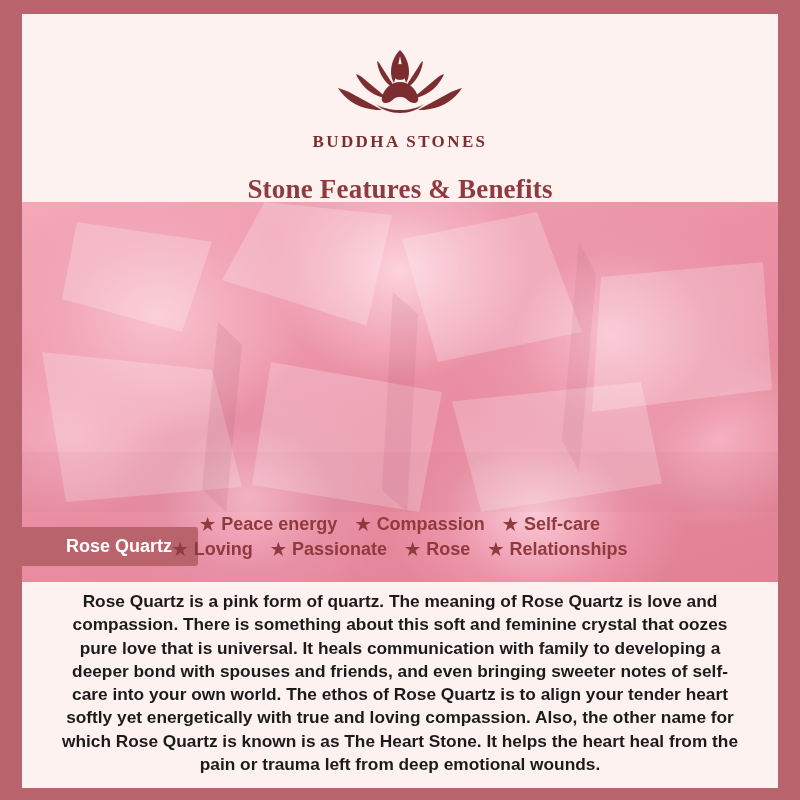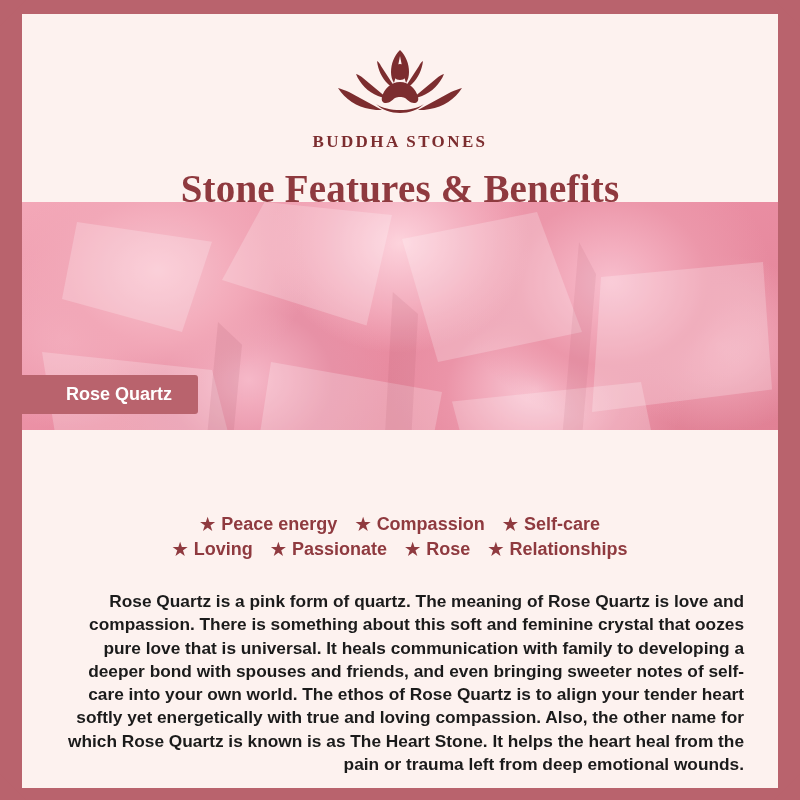--- a/index.html
+++ b/index.html
@@ -35,29 +35,29 @@
     display: flex; flex-direction: column; align-items: center;
   }
   .logo-mark { margin-top: 22px; }
   .brand-name {
     margin-top: 6px;
     font-size: 17px; letter-spacing: 2.4px;
     color: #7c2d2f; font-weight: bold;
     font-family: "Liberation Serif", serif;
   }
   .title {
-    margin-top: 14px;
-    font-size: 39px; font-weight: bold; color: #8f3a3f;
+    margin-top: 22px;
+    font-size: 27px; font-weight: bold; color: #8f3a3f;
     font-family: "Liberation Serif", serif;
     letter-spacing: 0.2px;
   }
 
   
   .photo-wrap {
-    position: absolute; top: 188px; left: 0; right: 0; height: 228px;
+    position: absolute; top: 188px; left: 0; right: 0; height: 380px;
     overflow: hidden;
     background: #0369a1;
   }
   .photo {
     position: absolute; inset: 0;
     background-color: #eb9fae;
     background-image:
       radial-gradient(ellipse 150px 120px at 18% 30%, #f7c3ce 0%, #efa9b8 60%, rgba(235,159,174,0) 100%),
       radial-gradient(ellipse 130px 110px at 50% 18%, #fbd3dc 0%, #f1b0bf 55%, rgba(235,159,174,0) 100%),
       radial-gradient(ellipse 160px 140px at 78% 35%, #f6bfcd 0%, #e998aa 60%, rgba(235,159,174,0) 100%),
@@ -106,21 +106,21 @@
   .star { color: #8f3a3f; font-size: 17px; margin-right: 6px; line-height: 1; }
 
   
   .body-text {
     position: absolute;
     top: 576px; left: 34px; right: 34px;
     color: #1b1b1b;
     font-size: 17.3px;
     line-height: 1.345;
     font-weight: bold;
-    text-align: right;
+    text-align: center;
   }
 </style>
 </head>
 <body>
 
 <div id="page">
 
   <div class="inner-card">
 
     <div class="header">

